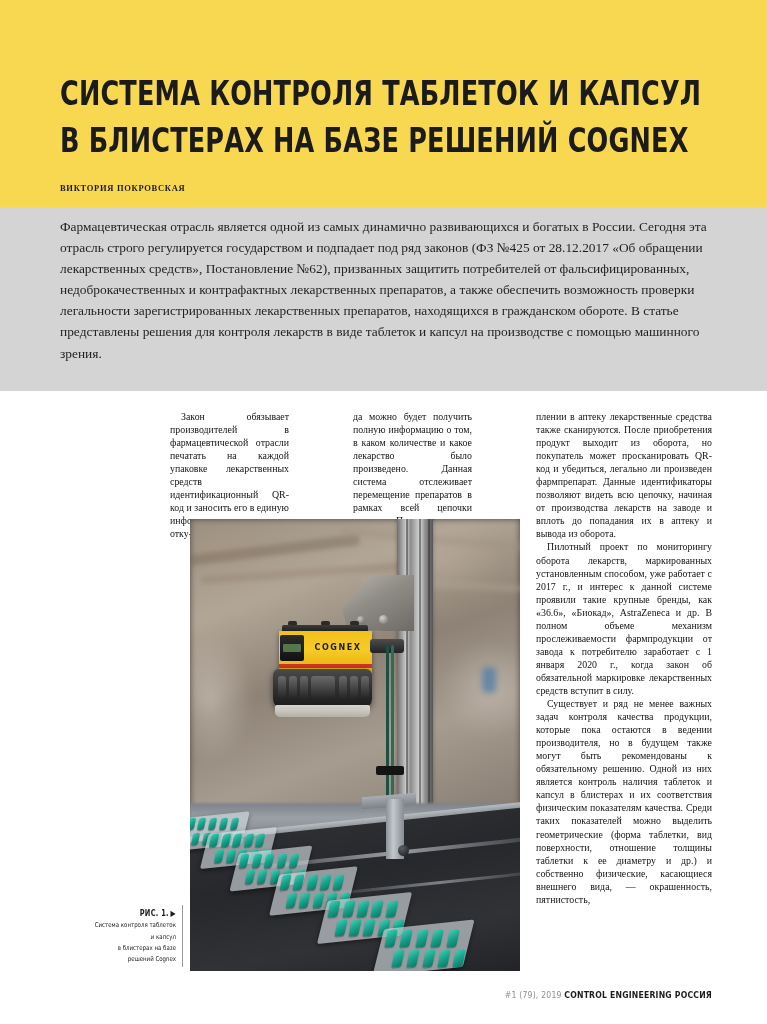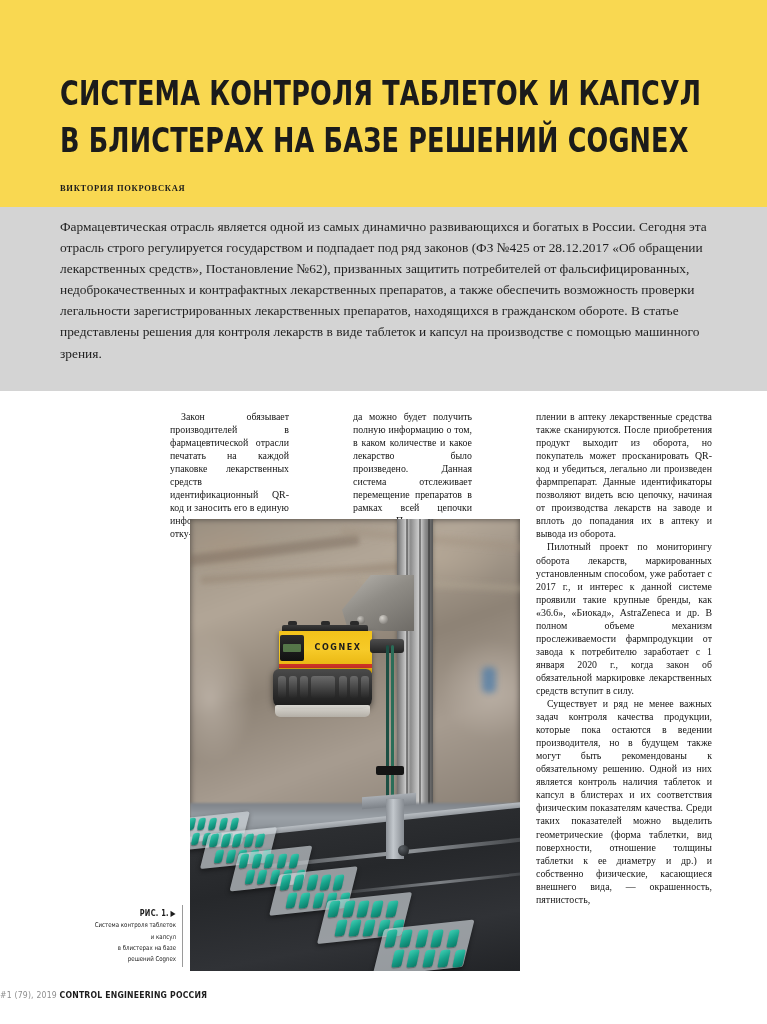--- a/index.html
+++ b/index.html
@@ -381,20 +381,21 @@
     height: 62px;
     background: #9a9a9a;
   }
 
   
   .footer {
     position: absolute;
     left: 0;
     top: 990px;
     width: 712px;
+    text-align: right;
     font-family: "DejaVu Sans Condensed", "Liberation Sans Narrow", "Liberation Sans", sans-serif;
     font-size: 8.6px;
     letter-spacing: .2px;
     color: #8d8d8d;
   }
   .footer .mag {
     font-weight: 700;
     color: #1d1d1d;
   }
 </style>

